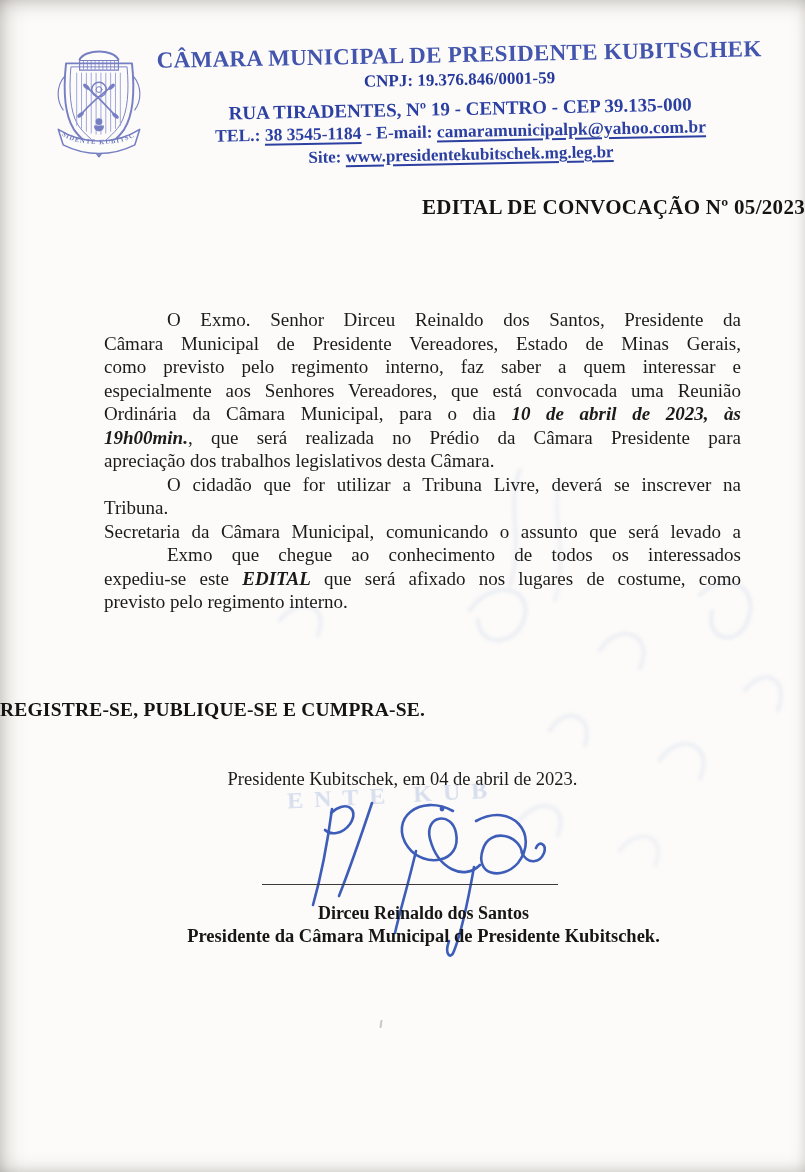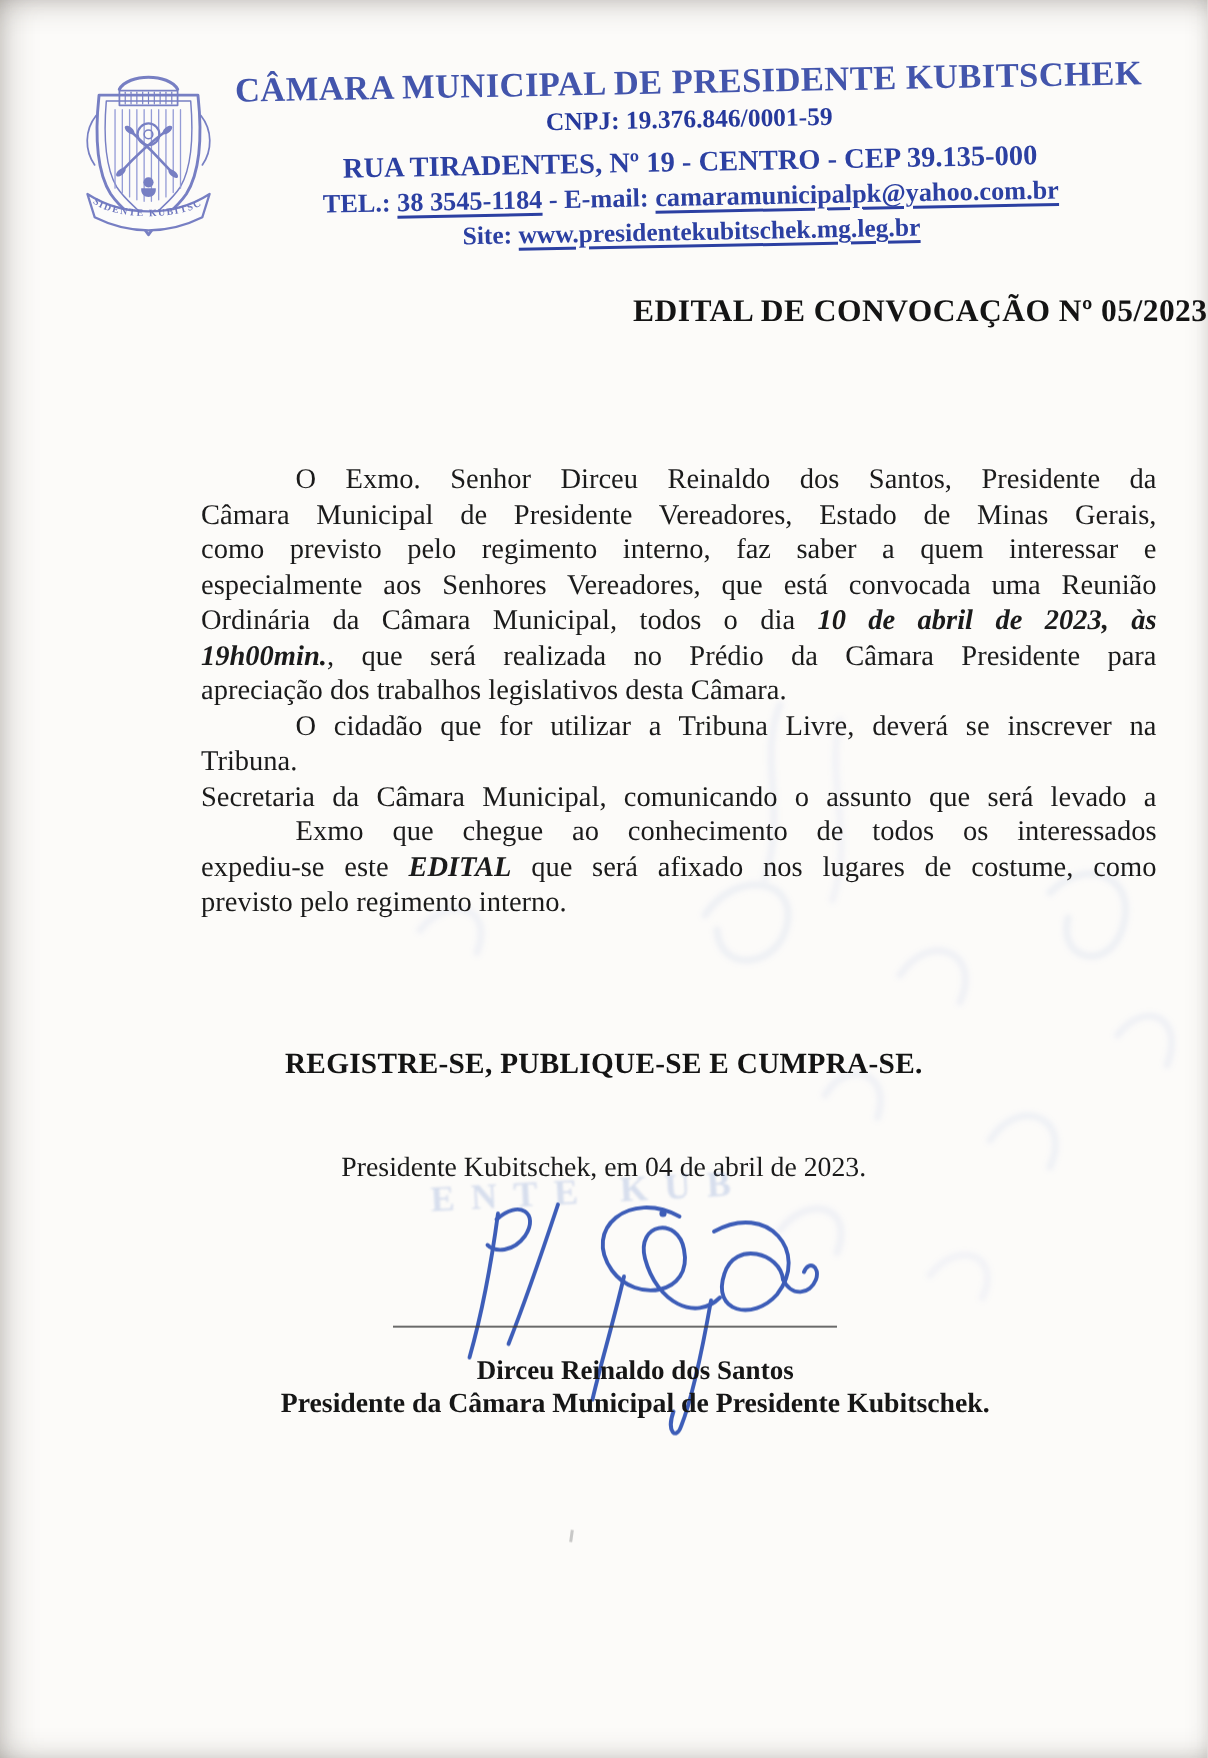--- a/index.html
+++ b/index.html
@@ -19,27 +19,27 @@
   .org{font-size:23px;font-weight:bold;color:#4355ac;letter-spacing:.3px;}
   .cnpj{font-size:17px;font-weight:bold;color:#26399c;margin-top:2px;}
   .addr{font-size:19px;font-weight:bold;color:#2c40a2;margin-top:8px;}
   .contact{font-size:17.5px;font-weight:bold;color:#2c40a2;margin-top:1px;}
   .site{font-size:17px;font-weight:bold;color:#2c40a2;margin-top:3px;}
   .u{text-decoration:underline;text-decoration-thickness:1.5px;text-underline-offset:3px;}
   
   .title{position:absolute;top:195px;left:0;width:100%;text-align:right;
          font-size:21px;font-weight:bold;letter-spacing:.3px;color:#141414;}
   
-  .bodytext{position:absolute;left:104px;top:308px;width:637px;font-size:19px;color:#1b1b1b;margin-left:30px;}
+  .bodytext{position:absolute;left:104px;top:308px;width:637px;font-size:19px;color:#1b1b1b;}
   .ln{line-height:23.5px;height:23.5px;overflow:visible;}
   .j{text-align:justify;text-align-last:justify;}
   .ind{text-indent:63px;}
   .b{font-weight:bold;font-style:italic;}
   
-  .order{position:absolute;top:699px;left:0;width:100%;text-align:center;
+  .order{position:absolute;top:699px;left:0;width:100%;text-align:left;
          font-size:19.5px;font-weight:bold;color:#141414;letter-spacing:.2px;}
   .dateline{position:absolute;top:769px;left:0;width:100%;text-align:center;
             font-size:18.5px;color:#1b1b1b;}
   
   .ghostword{position:absolute;left:287px;top:782px;font-size:24px;font-weight:bold;
              color:rgba(115,143,208,.27);letter-spacing:11px;transform:rotate(-3deg);
              filter:blur(.7px);white-space:pre;}
   .sigsvg{position:absolute;left:268px;top:793px;width:300px;height:168px;}
   .sigline{position:absolute;left:262px;top:884px;width:296px;height:0;
            border-top:1.6px solid #3a3a3a;}
@@ -139,21 +139,21 @@
     <div class="site"><span>Site: </span><span class="u">www.presidentekubitschek.mg.leg.br</span></div>
   </div>
 
   <div class="title">EDITAL DE CONVOCAÇÃO Nº 05/2023</div>
 
   <div class="bodytext">
     <div class="ln j ind"><span>O Exmo. Senhor Dirceu Reinaldo dos Santos, Presidente da</span></div>
     <div class="ln j"><span>Câmara Municipal de Presidente Vereadores, Estado de Minas Gerais,</span></div>
     <div class="ln j"><span>como previsto pelo regimento interno, faz saber a quem interessar e</span></div>
     <div class="ln j"><span>especialmente aos Senhores Vereadores, que está convocada uma Reunião</span></div>
-    <div class="ln j"><span>Ordinária da Câmara Municipal, todos o dia </span><span class="b">10 de abril de 2023, às</span></div>
+    <div class="ln j"><span>Ordinária da Câmara Municipal, para o dia </span><span class="b">10 de abril de 2023, às</span></div>
     <div class="ln j"><span class="b">19h00min.</span><span>, que será realizada no Prédio da Câmara Presidente para</span></div>
     <div class="ln"><span>apreciação dos trabalhos legislativos desta Câmara.</span></div>
 
     <div class="ln j ind"><span>O cidadão que for utilizar a Tribuna Livre, deverá se inscrever na</span></div>
     <div class="ln"><span>Tribuna.</span></div>
     <div class="ln j"><span>Secretaria da Câmara Municipal, comunicando o assunto que será levado a</span></div>
 
     <div class="ln j ind"><span>Exmo que chegue ao conhecimento de todos os interessados</span></div>
     <div class="ln j"><span>expediu-se este </span><span class="b">EDITAL</span><span> que será afixado nos lugares de costume, como</span></div>
     <div class="ln"><span>previsto pelo regimento interno.</span></div>

